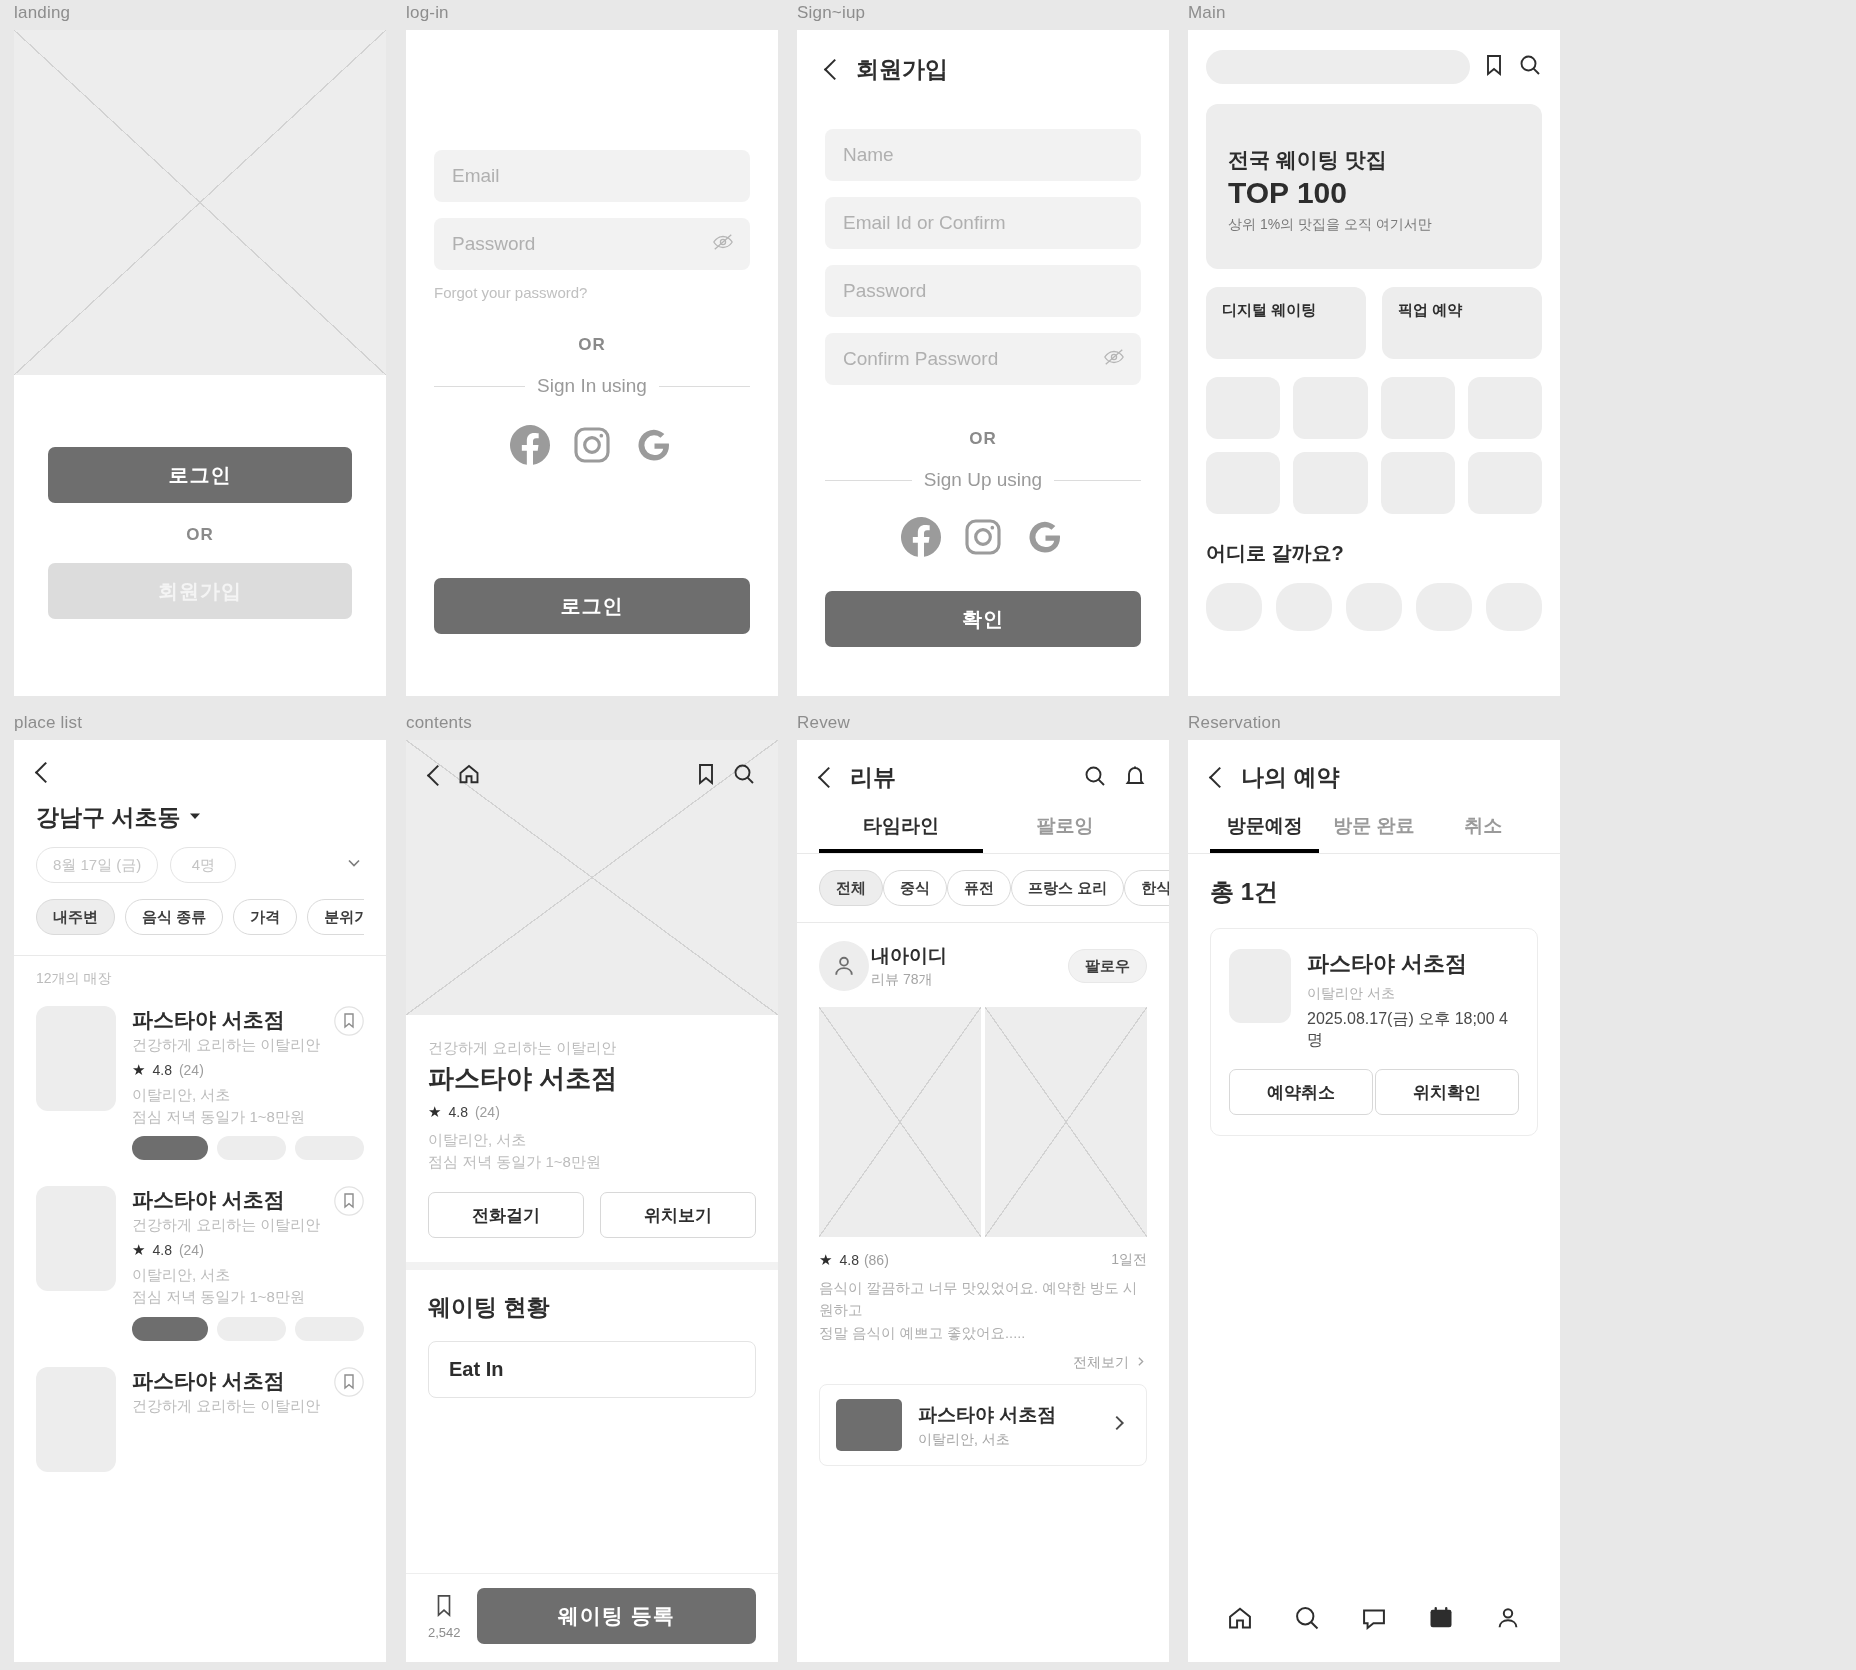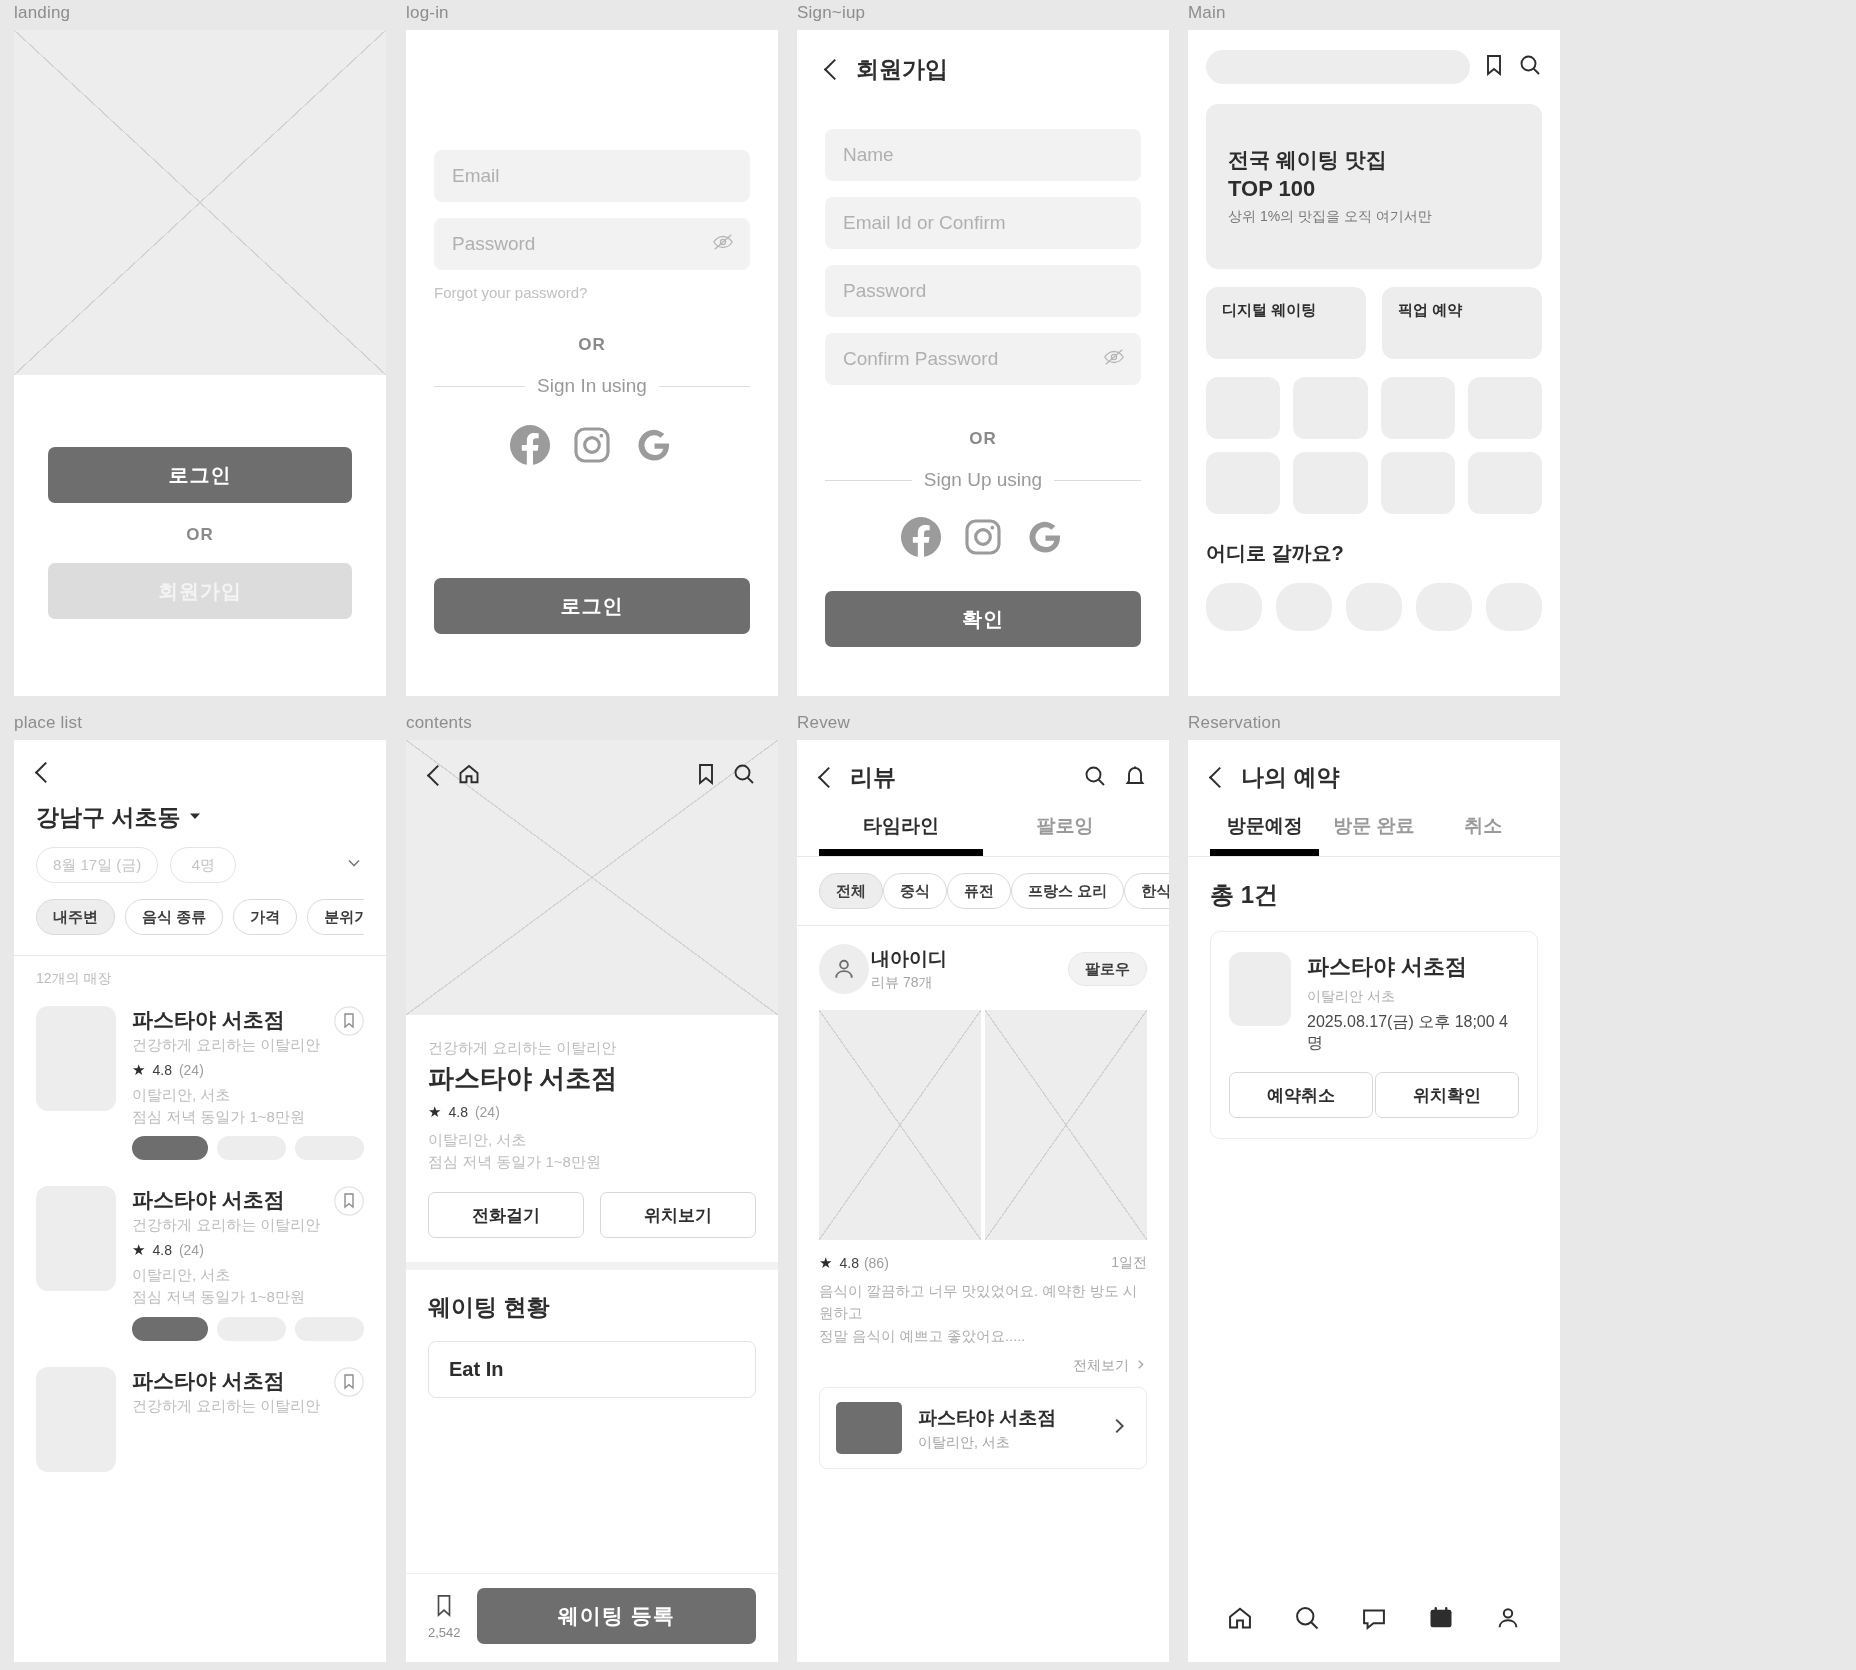--- a/index.html
+++ b/index.html
@@ -90,21 +90,21 @@
   .skel-pill { background: #ededed; border-radius: 22px; }
 
   .star { color: #2d2d2d; font-size: 15px; }
   .sub { color: #bcbcbc; font-size: 15px; line-height: 1.45; }
 
   .tabs { display: flex; }
   .tab {
     flex: 1; text-align: center; font-size: 19px; color: #9a9a9a;
     padding-bottom: 10px; font-weight: 700;
   }
-  .tab.active { color: #2d2d2d; border-bottom: 7px solid #000000; }
+  .tab.active { color: #2d2d2d; border-bottom: 4px solid #000000; }
 
   .outline-btn {
     border: 1px solid #d8d8d8; border-radius: 7px; background: #fff;
     height: 46px; display: flex; align-items: center; justify-content: center;
     font-size: 17px; font-weight: 700; color: #2d2d2d;
   }
 </style>
 </head>
 <body>
 
@@ -243,21 +243,21 @@
           <span>
             <svg width="24" height="24" viewBox="0 0 24 24" fill="none" stroke="#2d2d2d" stroke-width="1.9">
                 <circle cx="10.5" cy="10.5" r="7"></circle>
                 <line x1="15.6" y1="15.6" x2="21" y2="21"></line>
               </svg>
           </span>
         </div>
 
         <div class="skel" style="margin-top:20px; height:165px; padding:42px 22px 0 22px;">
           <div style="font-size:21px; font-weight:700; color:#2d2d2d;">전국 웨이팅 맛집</div>
-          <div style="font-size:22px; font-weight:700; color:#2d2d2d; margin-top:2px;">TOP 100</div>
+          <div style="font-size:30px; font-weight:700; color:#2d2d2d; margin-top:2px;">TOP 100</div>
           <div style="font-size:14px; color:#787878; margin-top:6px;">상위 1%의 맛집을 오직 여기서만</div>
         </div>
 
         <div style="display:flex; gap:16px; margin-top:18px;">
           <div class="skel" style="flex:1; height:72px; padding:14px 16px;">
             <span style="font-size:15px; font-weight:700; color:#2d2d2d;">디지털 웨이팅</span>
           </div>
           <div class="skel" style="flex:1; height:72px; padding:14px 16px;">
             <span style="font-size:15px; font-weight:700; color:#2d2d2d;">픽업 예약</span>
           </div>

